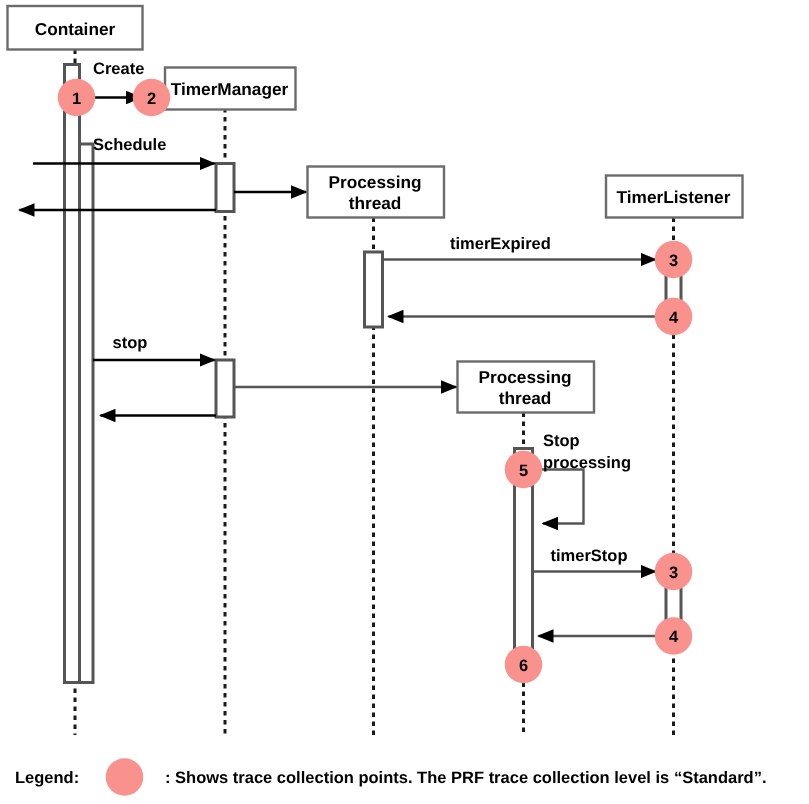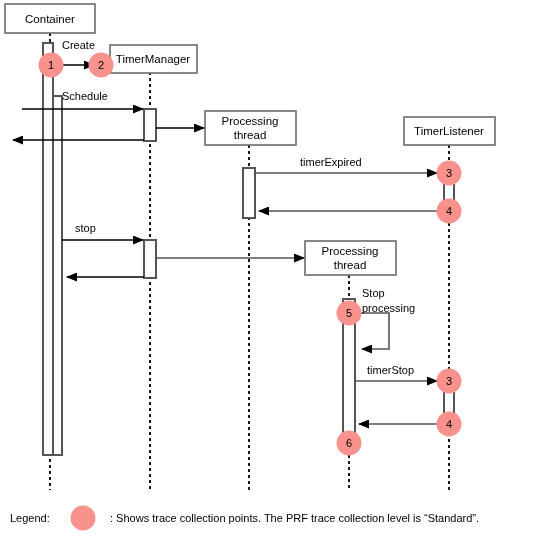--- a/index.html
+++ b/index.html
@@ -11,20 +11,21 @@
     width: 539px;
     height: 536px;
     font-family: "Liberation Sans", sans-serif;
     color: #000000;
     overflow: hidden;
   }
   #diagram-root {
     position: relative;
     width: 463px;
     height: 536px;
+    font-weight: bold;
   }
   svg#seq {
     position: absolute;
     left: 0;
     top: 0;
   }
   .lbl {
     font-family: "Liberation Sans", sans-serif;
     font-size: 11px;
     fill: #000000;

